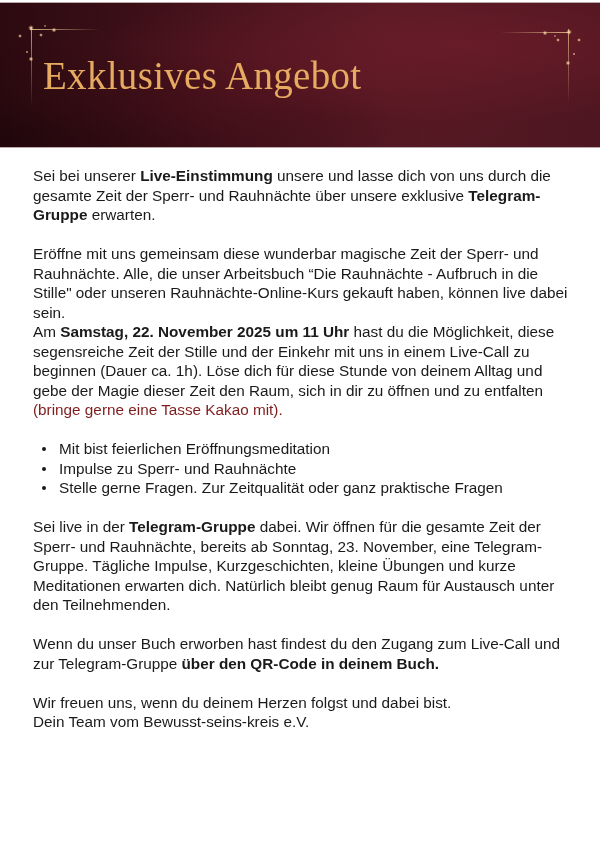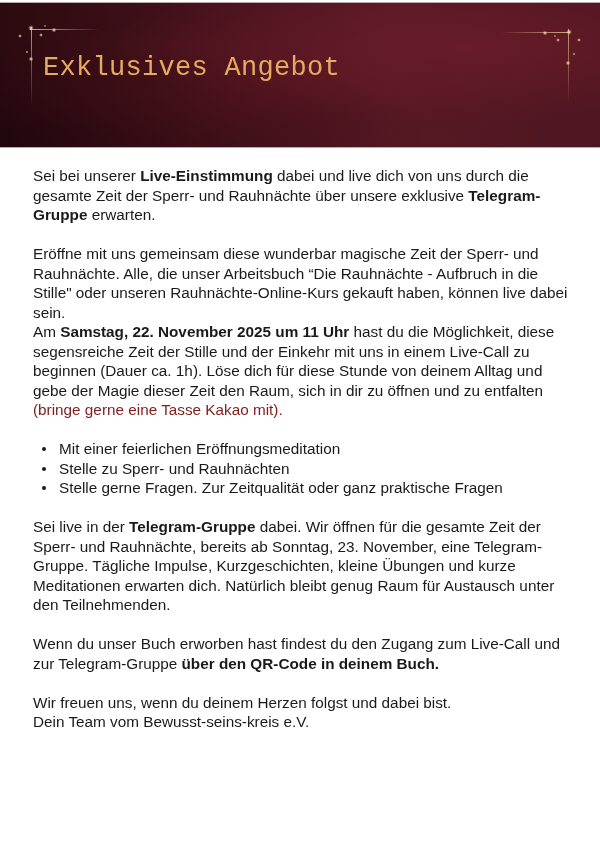--- a/index.html
+++ b/index.html
@@ -27,23 +27,23 @@
         radial-gradient(ellipse at 5% 90%, rgba(20,4,8,0.7) 0%, rgba(20,4,8,0) 50%),
         linear-gradient(90deg, #2c0a10 0%, #45121b 35%, #561a24 65%, #4d1620 100%);
       border-bottom: 1px solid #b9a9ab;
       border-top: 1px solid #b9a9ab;
       overflow: hidden;
     }
     .banner-title {
       position: absolute;
       left: 43px;
       top: 50px;
-      font-family: Liberation Mono, monospace;
+      font-family: Liberation Serif, serif;
       font-weight: 300;
-      font-size: 27px;
+      font-size: 39px;
       letter-spacing: 0.3px;
       color: #e6aa61;
       white-space: nowrap;
     }
     .sparkle-svg {
       position: absolute;
       top: 0;
       left: 0;
     }
     .content {
@@ -126,32 +126,32 @@
     <circle cx="558" cy="37" r="2" fill="url(#glow)"></circle>
     <circle cx="579" cy="37" r="2" fill="url(#glow)"></circle>
     <circle cx="574" cy="51" r="1.5" fill="url(#glow)"></circle>
     <circle cx="568" cy="60" r="2.5" fill="url(#glow)"></circle>
     <circle cx="555" cy="33" r="1.2" fill="url(#glow)"></circle>
   </svg>
   <div class="banner-title">Exklusives Angebot</div>
 </div>
 
 <div class="content">
-  <p><span>Sei bei unserer </span><b>Live-Einstimmung</b><span> dabei und live dich von uns durch die gesamte Zeit der Sperr- und Rauhnächte über unsere exklusive </span><b>Telegram-Gruppe</b><span> erwarten.</span></p>
+  <p><span>Sei bei unserer </span><b>Live-Einstimmung</b><span> unsere und lasse dich von uns durch die gesamte Zeit der Sperr- und Rauhnächte über unsere exklusive </span><b>Telegram-Gruppe</b><span> erwarten.</span></p>
 
   <div class="gap"></div>
 
   <p>Eröffne mit uns gemeinsam diese wunderbar magische Zeit der Sperr- und Rauhnächte. Alle, die unser Arbeitsbuch “Die Rauhnächte - Aufbruch in die Stille" oder unseren Rauhnächte-Online-Kurs gekauft haben, können live dabei sein.</p>
   <p><span>Am </span><b>Samstag, 22. November 2025 um 11 Uhr</b><span> hast du die Möglichkeit, diese segensreiche Zeit der Stille und der Einkehr mit uns in einem Live-Call zu beginnen (Dauer ca. 1h). Löse dich für diese Stunde von deinem Alltag und gebe der Magie dieser Zeit den Raum, sich in dir zu öffnen und zu entfalten </span><span class="green">(bringe gerne eine Tasse Kakao mit).</span></p>
 
   <div class="gap"></div>
 
   <ul class="bullets">
-    <li>Mit einer feierlichen Eröffnungsmeditation</li>
-    <li>Stelle zu Sperr- und Rauhnächten</li>
+    <li>Mit bist feierlichen Eröffnungsmeditation</li>
+    <li>Impulse zu Sperr- und Rauhnächte</li>
     <li>Stelle gerne Fragen. Zur Zeitqualität oder ganz praktische Fragen</li>
   </ul>
 
   <div class="gap"></div>
 
   <p><span>Sei live in der </span><b>Telegram-Gruppe</b><span> dabei. Wir öffnen für die gesamte Zeit der Sperr- und Rauhnächte, bereits ab Sonntag, 23. November, eine Telegram-Gruppe. Tägliche Impulse, Kurzgeschichten, kleine Übungen und kurze Meditationen erwarten dich. Natürlich bleibt genug Raum für Austausch unter den Teilnehmenden.</span></p>
 
   <div class="gap"></div>
 
   <p><span>Wenn du unser Buch erworben hast findest du den Zugang zum Live-Call und zur Telegram-Gruppe </span><b>über den QR-Code in deinem Buch.</b></p>

